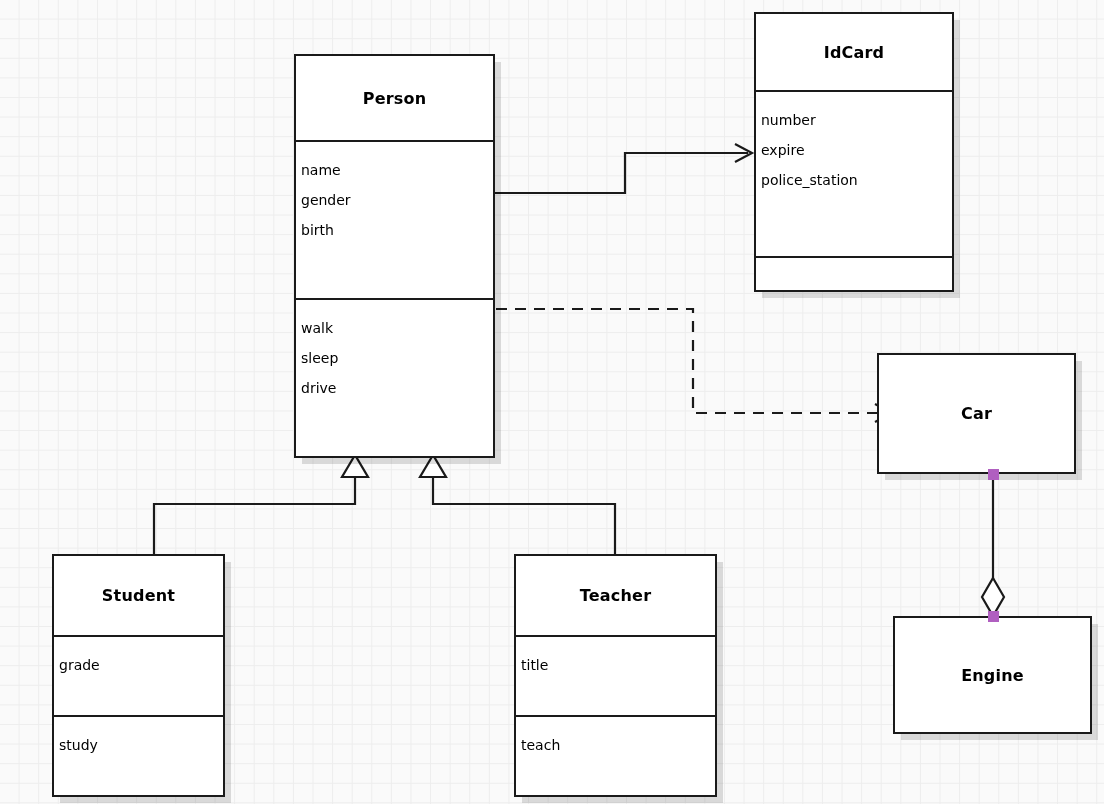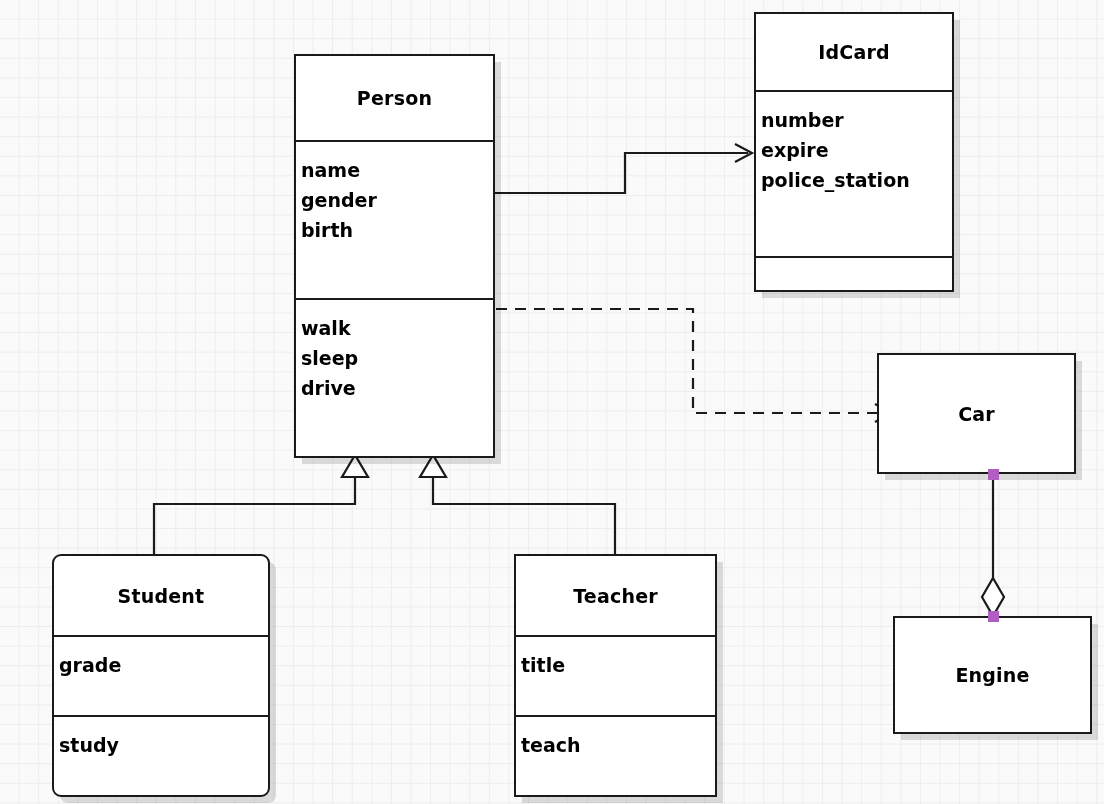--- a/index.html
+++ b/index.html
@@ -40,37 +40,36 @@
     overflow: hidden;
   }
   .compartment + .compartment {
     border-top: 2px solid #1a1a1a;
   }
   .c-title {
     display: flex;
     align-items: center;
     justify-content: center;
     font-weight: bold;
-    font-size: 19px;
+    font-size: 16px;
     color: #000000;
     letter-spacing: 0.2px;
   }
   .c-body {
     padding: 13px 0 0 5px;
   }
   .c-body.nopad {
     padding: 0;
   }
   .member {
-    font-size: 19px;
+    font-size: 14px;
     color: #000000;
     line-height: 30px;
     white-space: nowrap;
     padding-left: 0px;
-    font-weight: bold;
   }
   .handle {
     position: absolute;
     width: 11px;
     height: 11px;
     background: #b05fc0;
   }
 </style>
 </head>
 <body>
@@ -127,21 +126,21 @@
       <span>IdCard</span>
     </div>
     <div class="compartment c-body" style="height:166px;">
       <div class="member">number</div>
       <div class="member">expire</div>
       <div class="member">police_station</div>
     </div>
     <div class="compartment c-body nopad" style="height:38px;"></div>
   </div>
 
-  <div class="uml-class" style="left:52px; top:554px; width:218px; height:243px;border-radius:9px;">
+  <div class="uml-class" style="left:52px; top:554px; width:173px; height:243px;">
     <div class="compartment c-title" style="height:79px;">
       <span>Student</span>
     </div>
     <div class="compartment c-body" style="height:80px;">
       <div class="member">grade</div>
     </div>
     <div class="compartment c-body" style="height:80px;">
       <div class="member">study</div>
     </div>
   </div>

